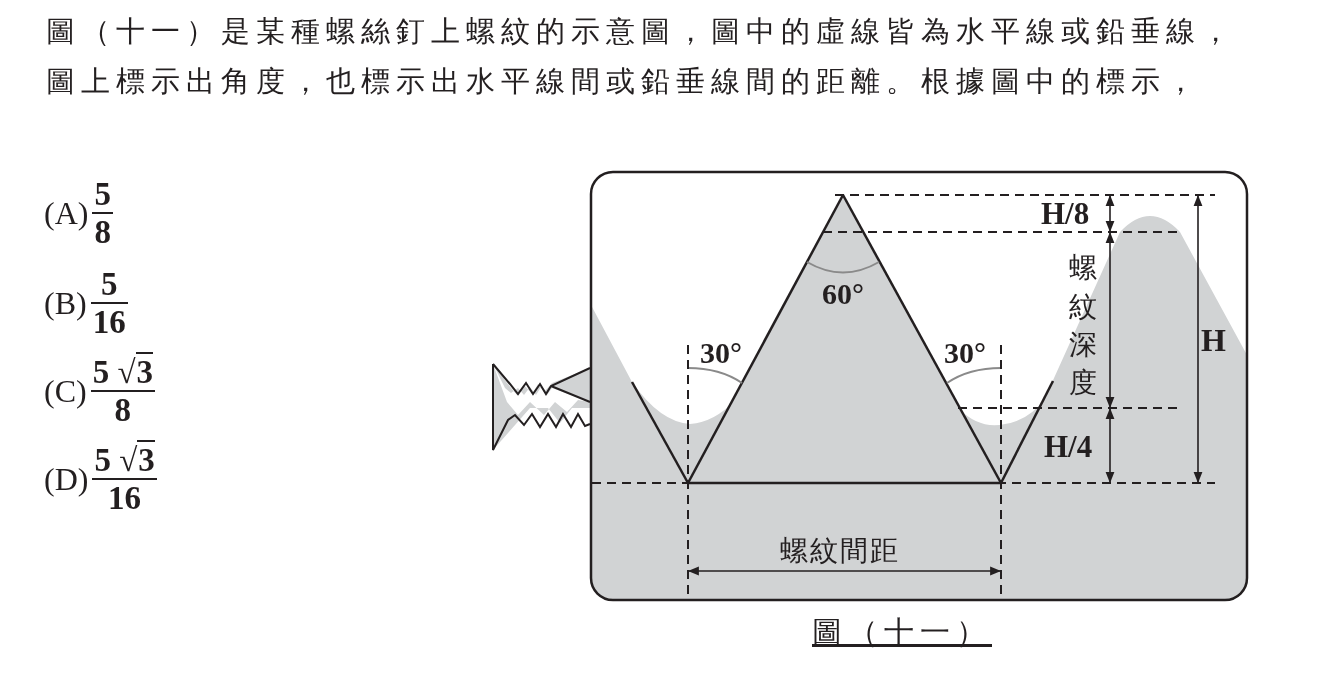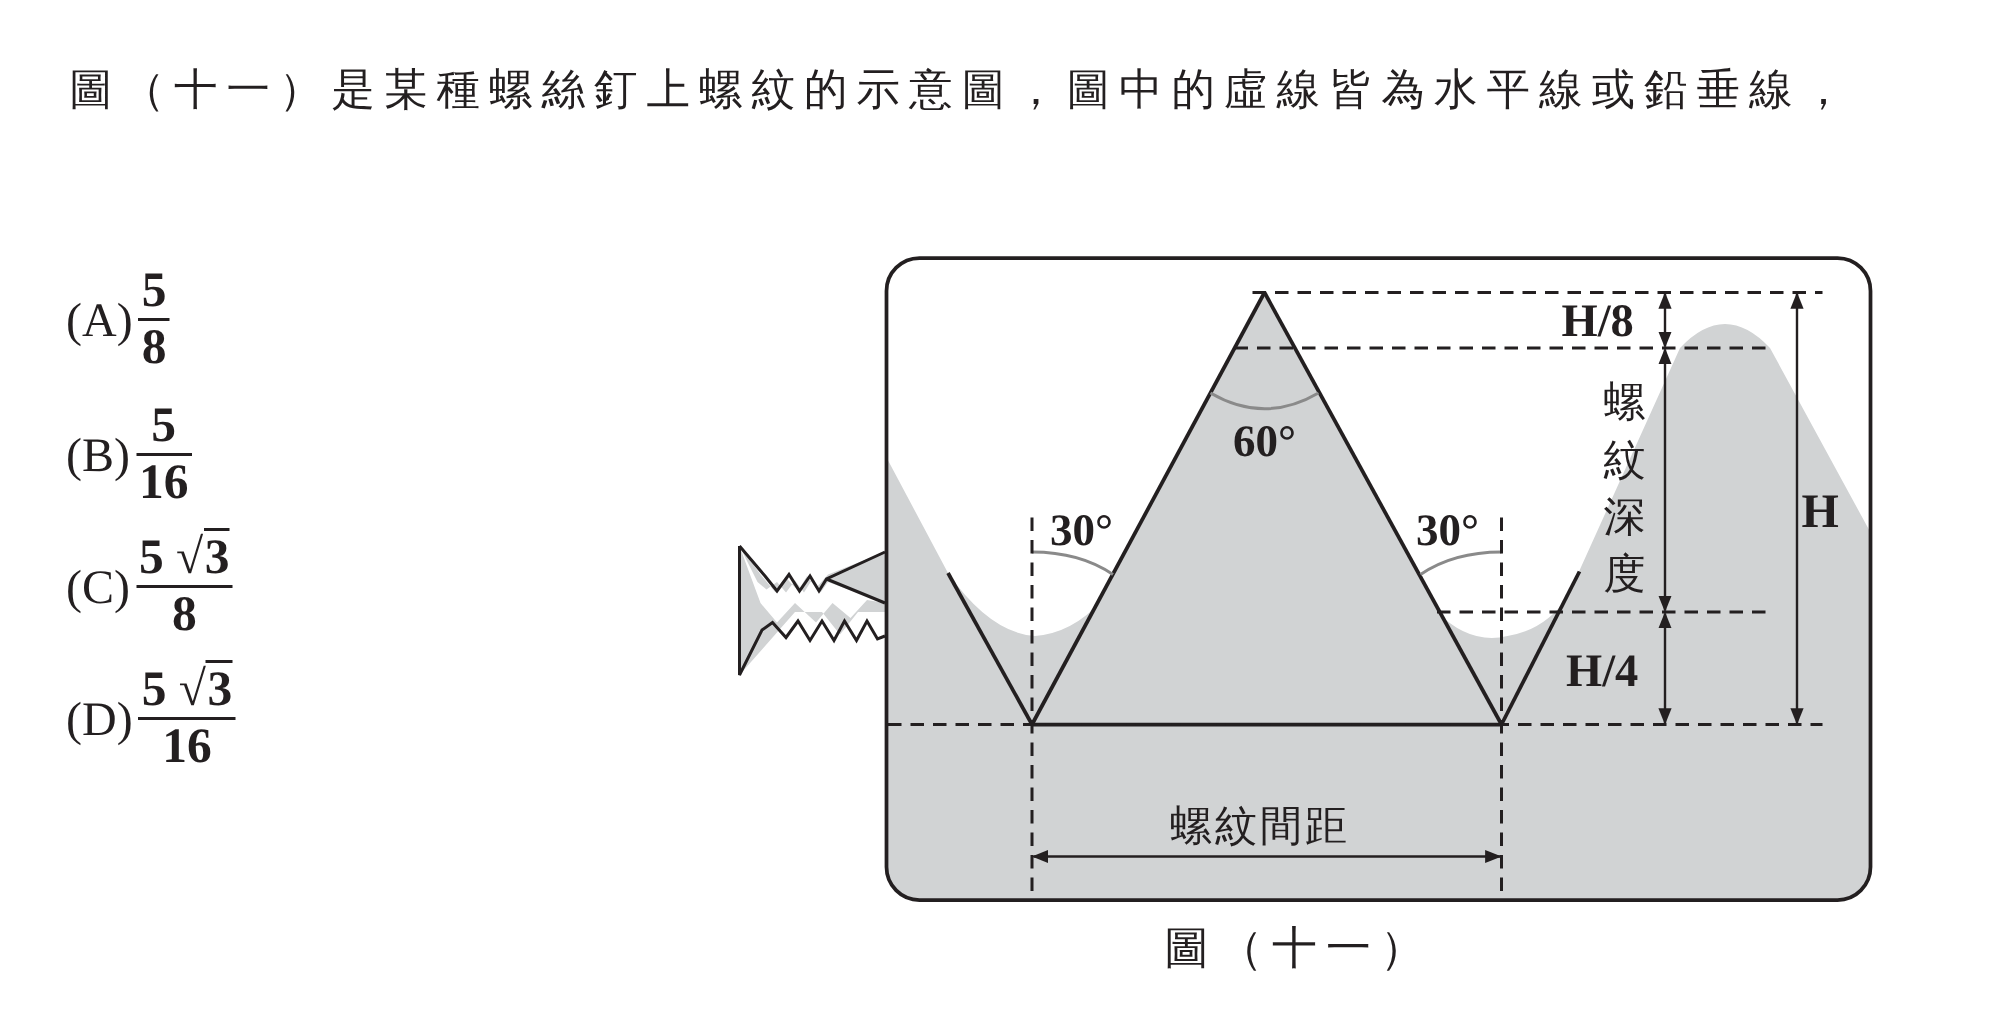--- a/index.html
+++ b/index.html
@@ -1,41 +1,42 @@
 <!DOCTYPE html>
 <html><head>
 <meta charset="utf-8">
 <style>
   html, body { margin: 0; padding: 0; background: #ffffff; }
   body { width: 1338px; height: 680px; position: relative; overflow: hidden;
          font-family: "DejaVu Serif", "Liberation Serif", serif; color: #231f20; }
-  .question { position: absolute; left: 46px; top: 6px; width: 1270px; margin-top: 28px; }
+  .question { position: absolute; left: 46px; top: 6px; width: 1270px; }
   .q-line { font-size: 29px; line-height: 50px; letter-spacing: 6px; white-space: nowrap;
             font-family: "DejaVu Serif", serif; }
   .options { position: absolute; left: 44px; top: 176px; }
   .opt { position: absolute; left: 0; display: flex; align-items: center; white-space: nowrap; }
   .opt-label { font-family: "Liberation Serif", serif; font-size: 32px; margin-right: 4px; }
   .frac { display: inline-flex; flex-direction: column; align-items: center;
           font-family: "Liberation Serif", serif; font-weight: bold; font-size: 33px; line-height: 36px; }
   .frac .num { padding: 0 2px; }
   .frac .bar { align-self: stretch; border-top: 2px solid #231f20; height: 0; }
   .frac .den { padding: 0 2px; }
   .sqrt { display: inline-block; }
   .sqrt .rad { border-top: 2px solid #231f20; padding-left: 1px; }
   svg { position: absolute; left: 0; top: 0; }
   .svgtxt-b { font-family: "Liberation Serif", serif; font-weight: bold; fill: #231f20; }
   .svgtxt-cjk { font-family: "DejaVu Serif", serif; fill: #231f20; }
-  .caption { position: absolute; left: 776px; top: 612px; font-size: 30px; letter-spacing: 6px;
-             font-family: "DejaVu Serif", serif; }
+  .caption { position: absolute; left: 812px; top: 612px; font-size: 30px; letter-spacing: 6px;
+             font-family: "DejaVu Serif", serif; text-decoration: underline; }
 </style>
 </head>
 <body>
 
 <div class="question">
   <div class="q-line">圖（十一）是某種螺絲釘上螺紋的示意圖，圖中的虛線皆為水平線或鉛垂線，</div>
+  <div class="q-line">圖上標示出角度，也標示出水平線間或鉛垂線間的距離。根據圖中的標示，</div>
 </div>
 
 <div class="options">
   <div class="opt" style="top:0px;">
     <span class="opt-label">(A)</span>
     <span class="frac">
       <span class="num">5</span>
       <span class="bar"></span>
       <span class="den">8</span>
     </span>

